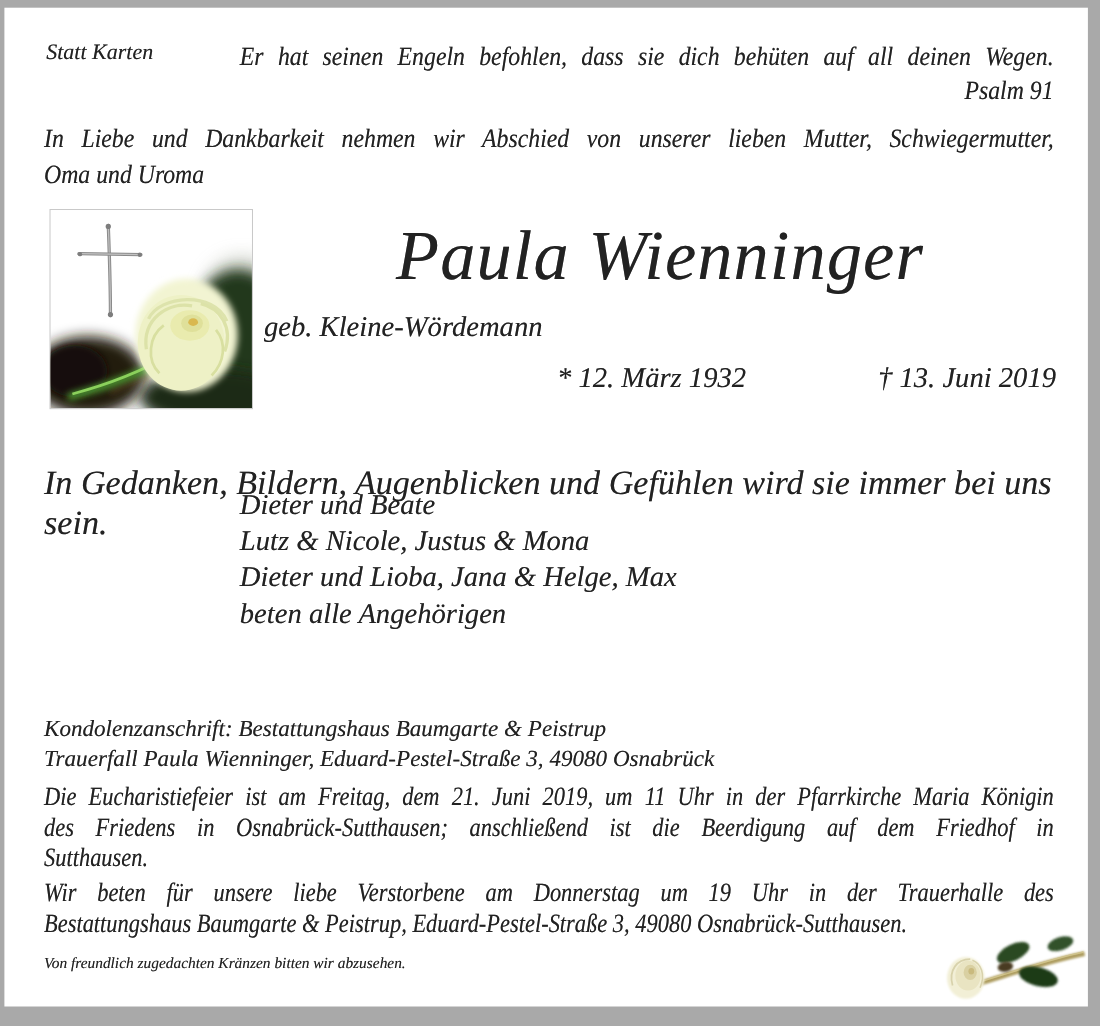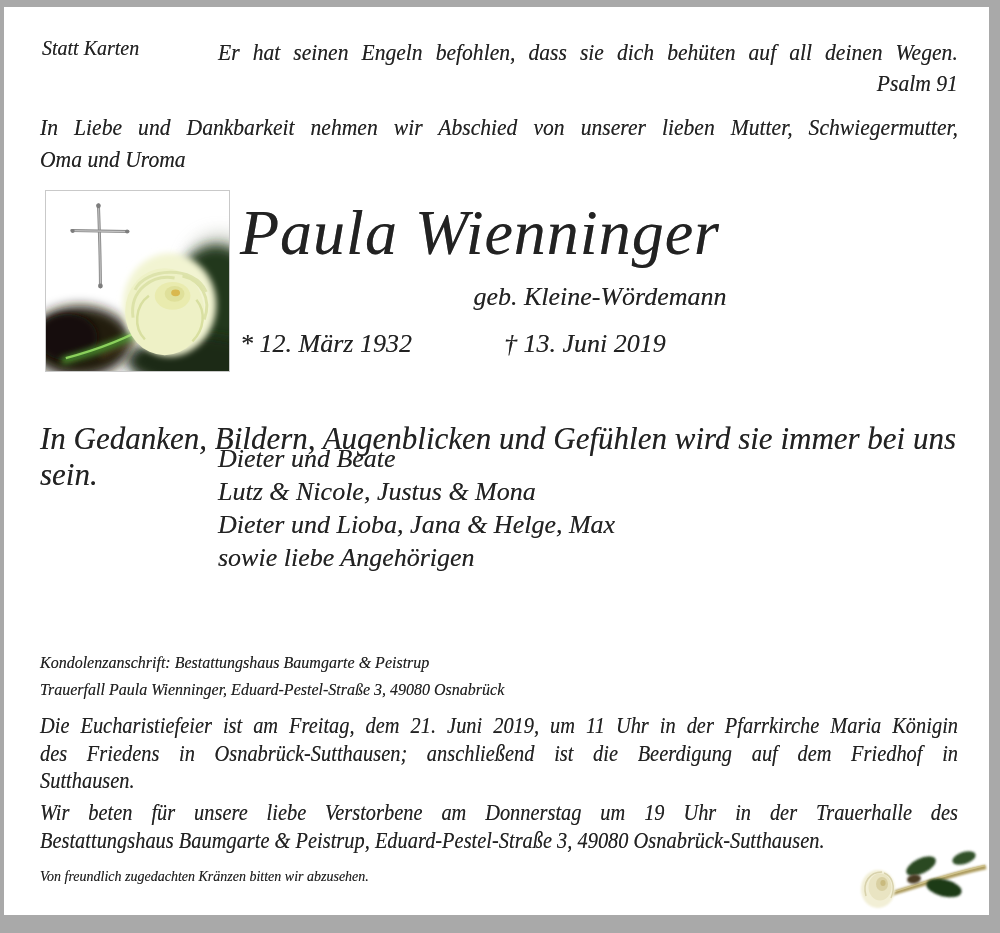--- a/index.html
+++ b/index.html
@@ -19,29 +19,29 @@
   .soft { text-shadow:0 0 0.6px rgba(40,40,40,0.55); }
 
   .statt { left:42px; top:37px; font-size:20px; }
   .quote-block { left:218px; top:37px; width:822px; font-size:24px; line-height:31px; }
   .quote-src { text-align:right; }
   .intro-block { left:40px; top:111px; width:1020px; font-size:24px; line-height:32px; }
 
   .photo-frame { left:45px; top:190px; width:185px; height:182px; border:1px solid #c9c9c9; background:#fff; }
   .photo-frame svg { display:block; width:100%; height:100%; }
 
-  .name-col { left:240px; top:197px; width:720px; text-align:left; }
+  .name-col { left:240px; top:197px; width:720px; text-align:center; }
   .deceased-name { font-size:64px; line-height:72px; letter-spacing:1px; }
-  .maiden { left:240px; top:282px; width:720px; text-align:center; font-size:26px; }
-  .dates { left:240px; top:329px; width:720px; display:flex; justify-content:flex-start; gap:92px; font-size:26px; }
+  .maiden { left:240px; top:282px; width:720px; text-align:left; font-size:26px; }
+  .dates { left:240px; top:329px; width:720px; display:flex; justify-content:flex-end; gap:120px; font-size:26px; }
 
   .remembrance { left:40px; top:421px; font-size:31px;font-family:Liberation Serif, serif; }
   .mourners { left:218px; top:442px; font-size:26px; line-height:33px; }
 
-  .condolence { left:40px; top:649px; font-size:16px; line-height:27px; }
+  .condolence { left:40px; top:649px; font-size:21px; line-height:27px; }
   .service { left:40px; top:712px; width:1080px; font-size:24px; line-height:27.5px; }
   .prayer { left:40px; top:799px; width:1080px; font-size:24px; line-height:27.5px; }
   .wreath { left:40px; top:869px; font-size:14px; }
 
   .rose-small { left:858px; top:846px; width:132px; height:68px; }
   .rose-small svg { display:block; width:100%; height:100%; }
 </style>
 </head>
 <body>
 
@@ -123,21 +123,21 @@
   <span>* 12. März 1932</span>
   <span>† 13. Juni 2019</span>
 </div>
 
 <div class="abs remembrance soft">In Gedanken, Bildern, Augenblicken und Gefühlen wird sie immer bei uns sein.</div>
 
 <div class="abs mourners soft">
   <div>Dieter und Beate</div>
   <div>Lutz &amp; Nicole, Justus &amp; Mona</div>
   <div>Dieter und Lioba, Jana &amp; Helge, Max</div>
-  <div>sowie liebe Angehörigen</div>
+  <div>beten alle Angehörigen</div>
 </div>
 
 <div class="abs condolence soft">
   <div>Kondolenzanschrift: Bestattungshaus Baumgarte &amp; Peistrup</div>
   <div>Trauerfall Paula Wienninger, Eduard-Pestel-Straße 3, 49080 Osnabrück</div>
 </div>
 
 <div class="abs service cond85 soft">
   <div class="jline">Die Eucharistiefeier ist am Freitag, dem 21. Juni 2019, um 11 Uhr in der Pfarrkirche Maria Königin</div>
   <div class="jline">des Friedens in Osnabrück-Sutthausen; anschließend ist die Beerdigung auf dem Friedhof in</div>

